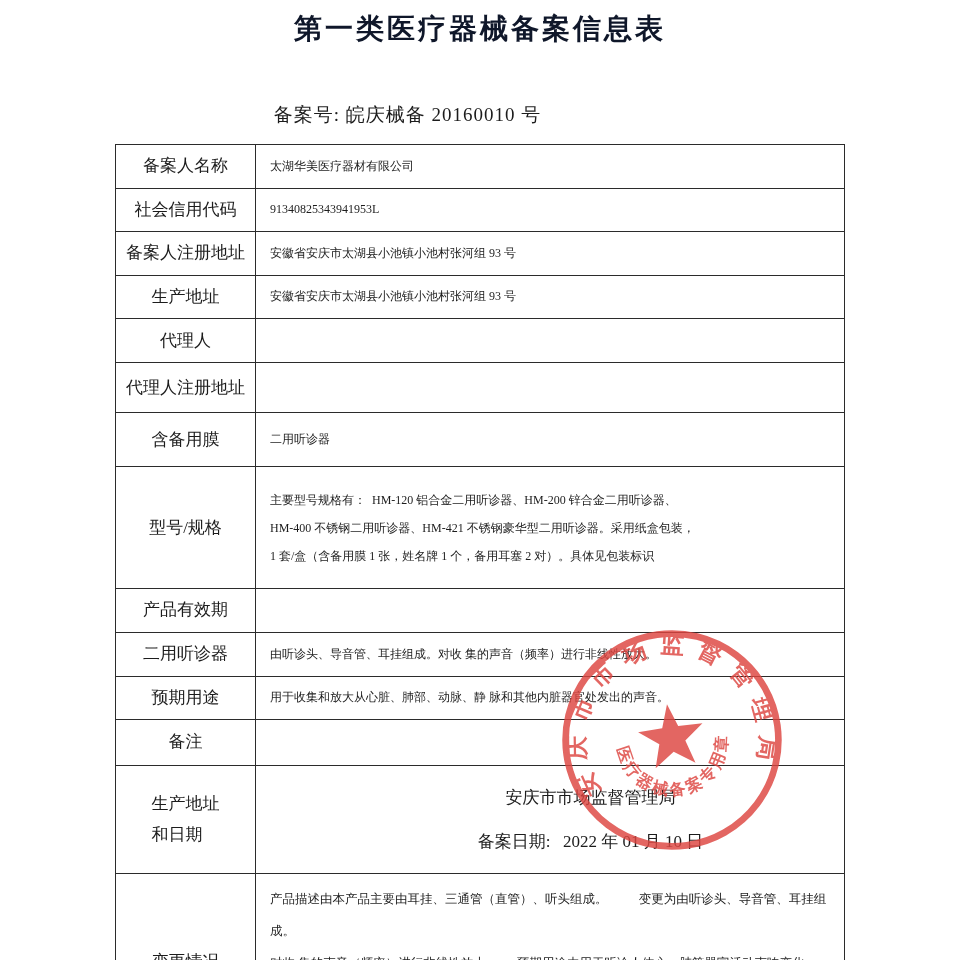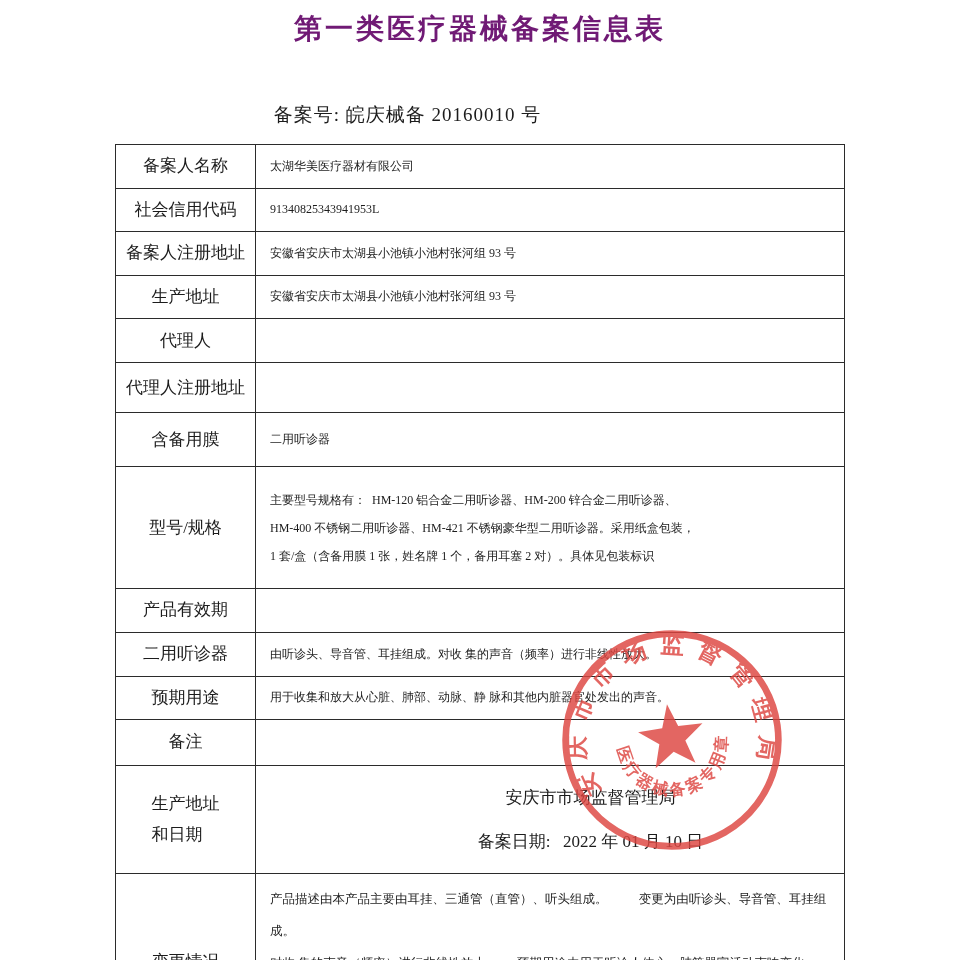--- a/index.html
+++ b/index.html
@@ -13,21 +13,21 @@
   }
   .page { position:relative; width:960px; height:960px; background:#fff; }
 
   .doc-title {
     text-align:center;
     padding-top:10px;
     font-size:28px;
     font-weight:bold;
     letter-spacing:3px;
     font-family:"Liberation Sans","DejaVu Sans",sans-serif;
-    color:#701a75;
+    color:#0f172a;
   }
 
   .reg-no {
     text-align:center;
     margin:54px 145px 16px 0;
     font-size:19px;
     letter-spacing:1px;
   }
 
   .form-table {

